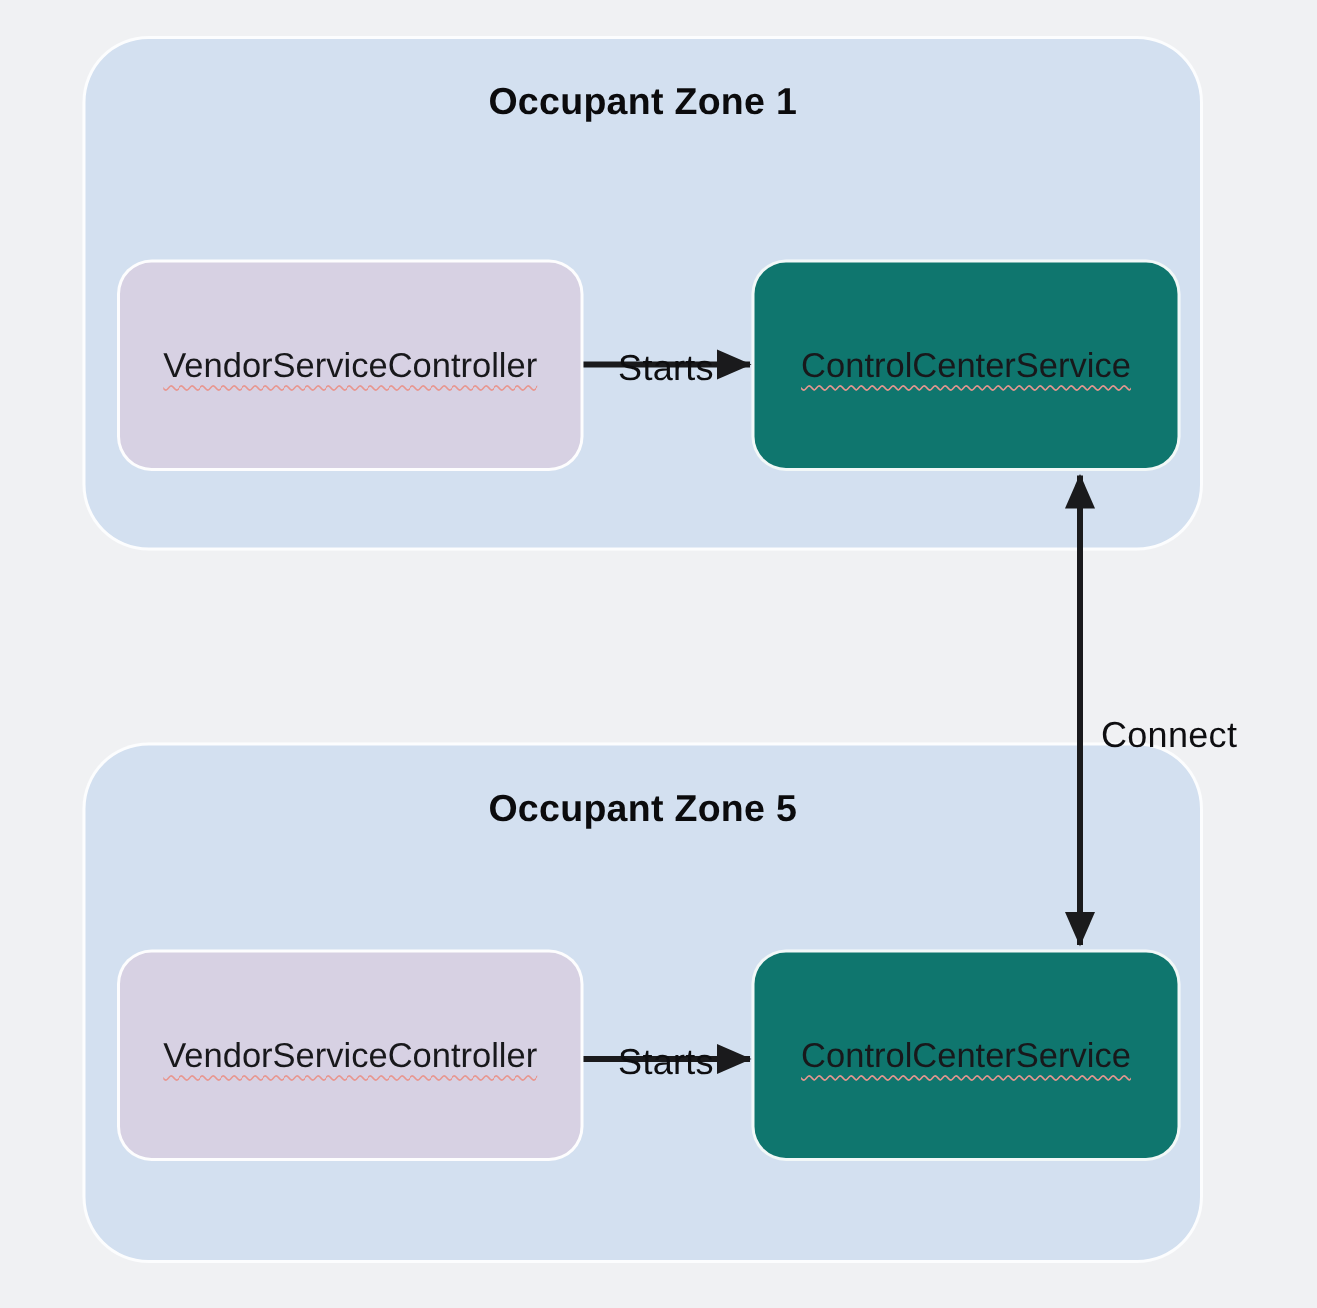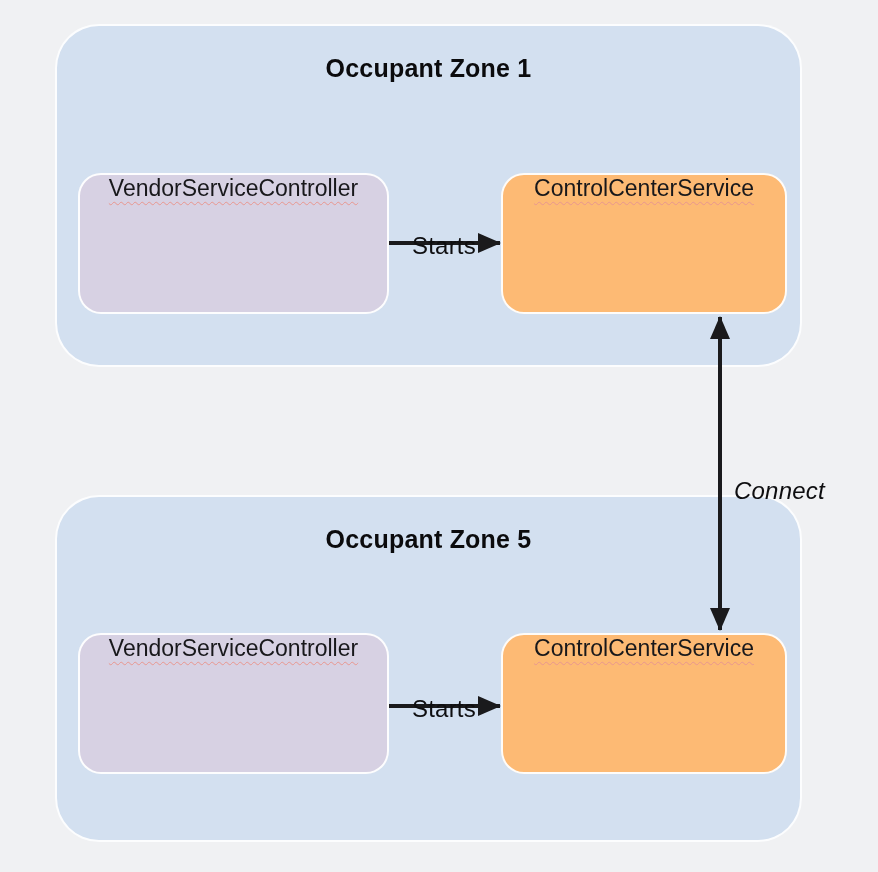--- a/index.html
+++ b/index.html
@@ -28,47 +28,47 @@
     font-weight: bold;
     color: #0b0b0d;
     letter-spacing: 0.2px;
   }
   .node {
     position: absolute;
     box-sizing: border-box;
     border: 2px solid rgba(255,255,255,0.95);
     border-radius: 23px;
     display: flex;
-    align-items: flex-start;
+    align-items: center;
     justify-content: center;
     font-size: 23px;
     color: #18181b;
     white-space: nowrap;
   }
   .node-vendor  { left: 21px;  width: 311px; background: #d7d1e3; }
-  .node-control { left: 444px; width: 286px; background: #fdba74; }
+  .node-control { left: 444px; width: 286px; background: #0f766e; }
   #zone-1 .node-vendor,  #zone-1 .node-control { top: 147px; height: 141px; }
   #zone-2 .node-vendor,  #zone-2 .node-control { top: 136px; height: 141px; }
   .misspelled {
     text-decoration-line: underline;
     text-decoration-style: wavy;
     text-decoration-color: #e8968f;
     text-decoration-thickness: 1px;
     text-underline-offset: 5px;
   }
   .edge-label {
     position: absolute;
     font-size: 24px;
     color: #0e0e10;
     letter-spacing: 0.2px;
     margin-top: 40px;
   }
   #starts-label-1 { left: 388px; top: 192px; width: 112px; text-align: center; }
   #starts-label-2 { left: 388px; top: 655px; width: 112px; text-align: center; }
-  #connect-label  { left: 734px; top: 437px; font-style: italic; }
+  #connect-label  { left: 734px; top: 437px; }
   #arrows-layer {
     position: absolute;
     left: 0; top: 0;
     width: 878px; height: 872px;
     pointer-events: none;
   }
   #arrows-layer line { stroke: #1a1a1c; stroke-width: 4; }
 </style>
 </head>
 <body>

